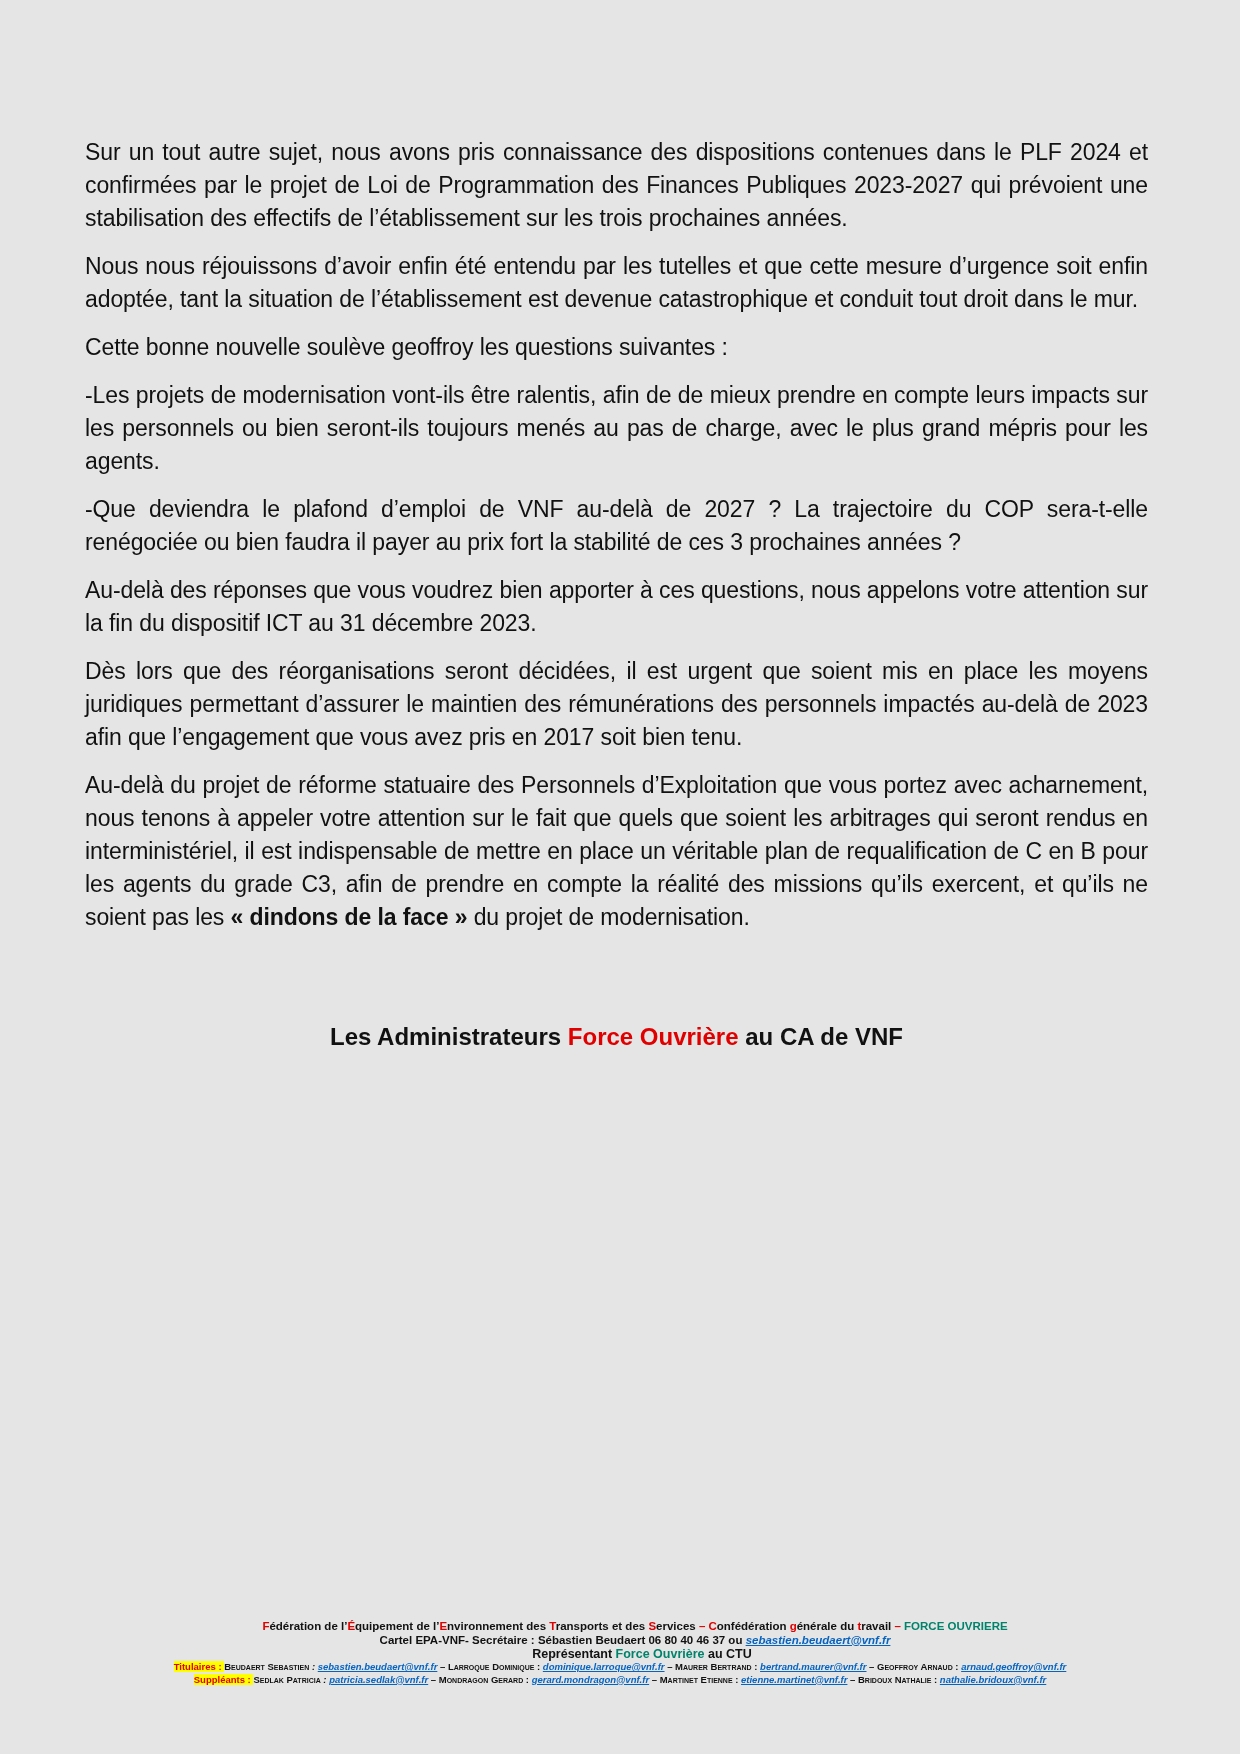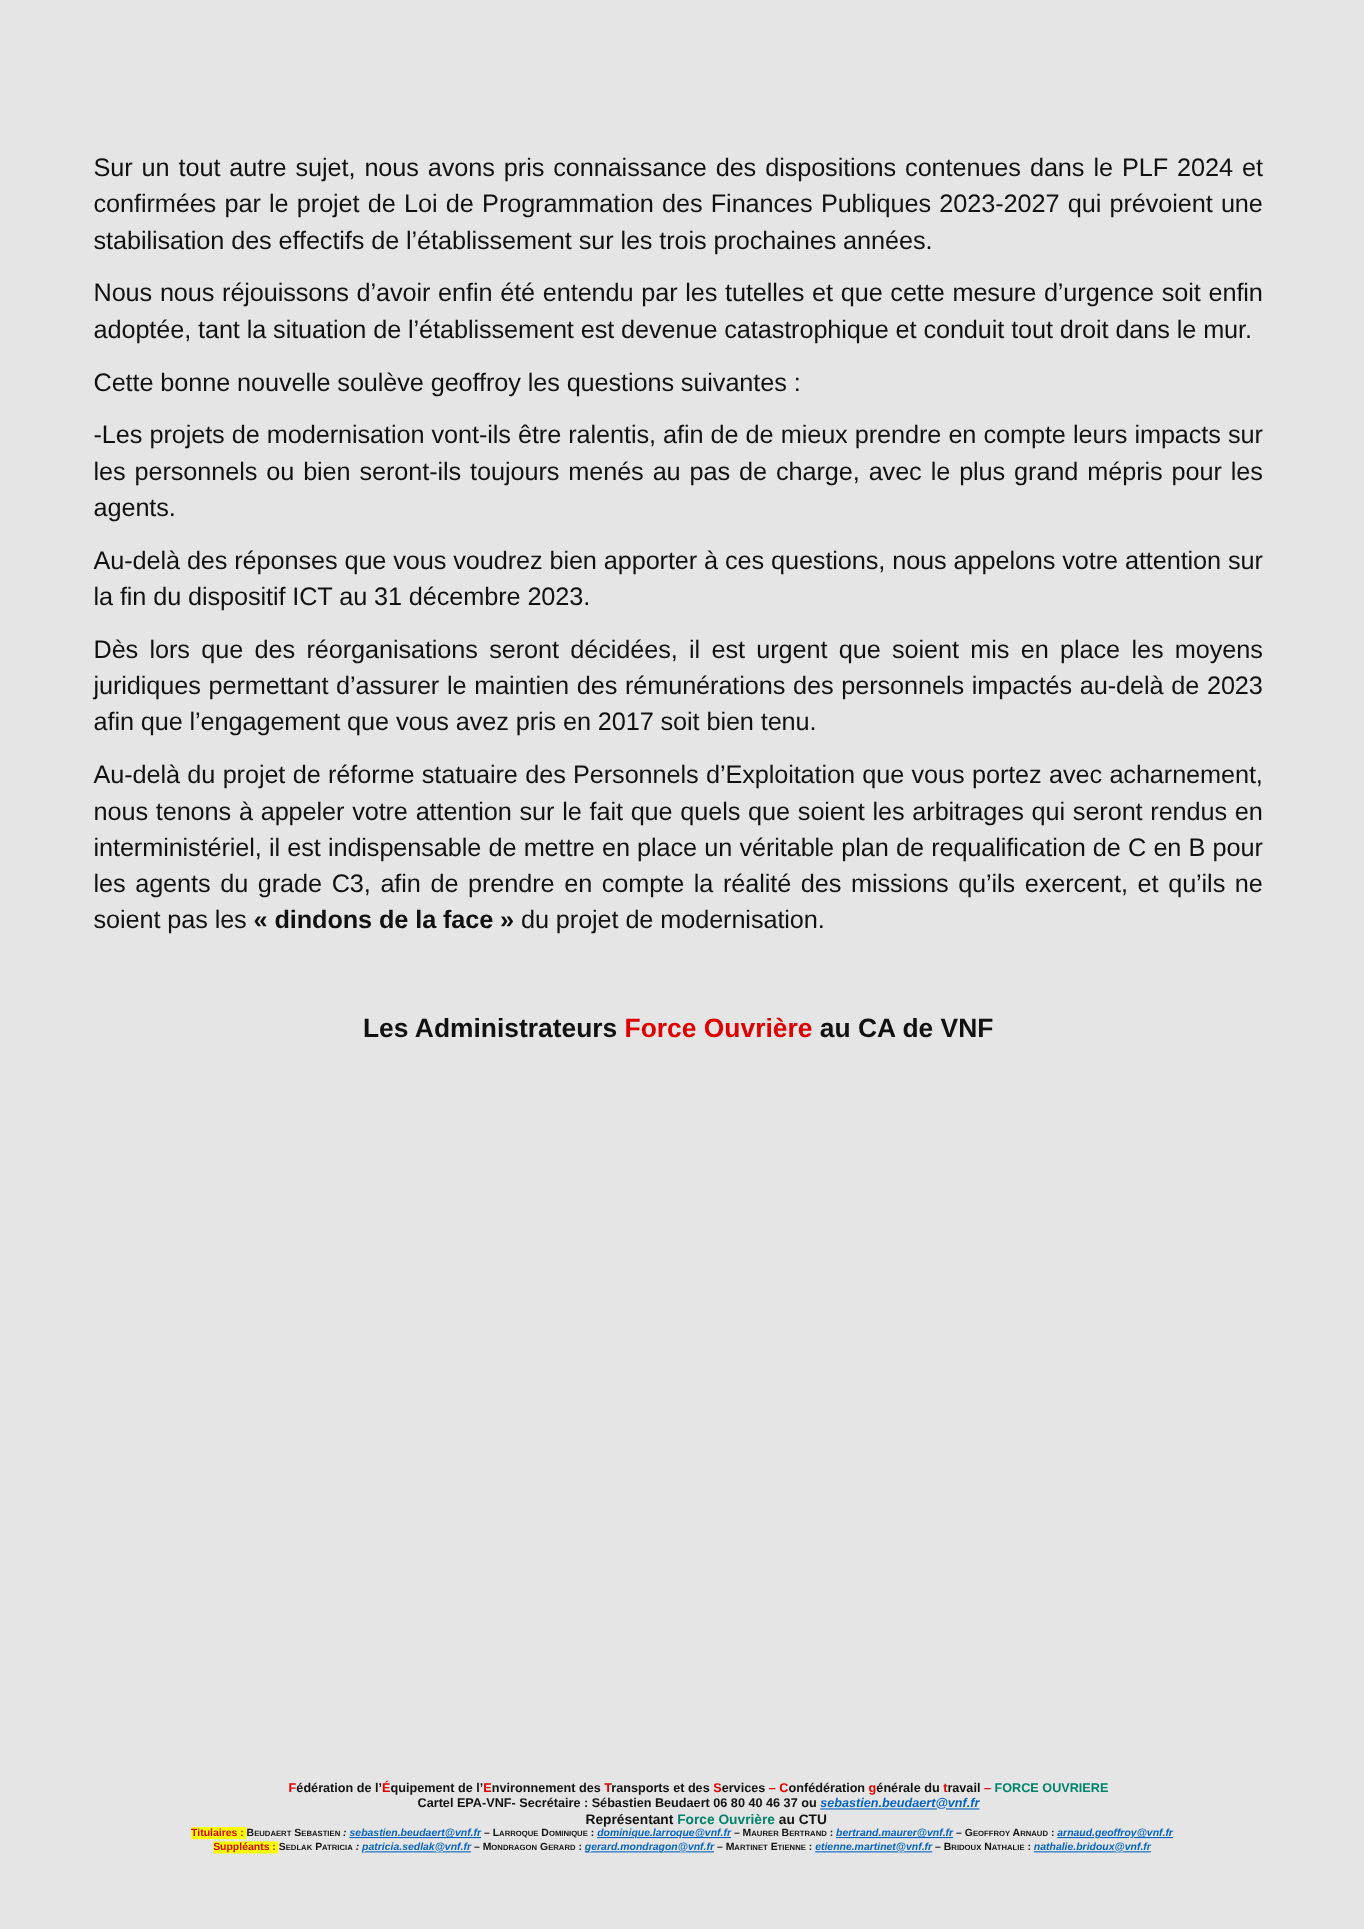--- a/index.html
+++ b/index.html
@@ -23,21 +23,21 @@
     top: 136px;
     width: 1063px;
     font-size: 23px;
     line-height: 33px;
     letter-spacing: -0.1px;
     text-align: justify;
     color: #111111;
   }
   .content p { margin: 0 0 15px 0; }
   .signature {
-    margin-top: 68px;
+    margin-top: 88px;
     text-align: center;
     font-size: 24px;
     font-weight: bold;
     letter-spacing: 0;
     line-height: 30px;
   }
   .footer {
     position: absolute;
     left: 0;
     top: 1620px;
@@ -64,20 +64,21 @@
 </head>
 <body>
 
 <div class="page">
 
   <div class="content">
     <p><span>Sur un tout autre sujet, nous avons pris connaissance des dispositions contenues dans le PLF 2024 et confirmées par le projet de Loi de Programmation des Finances Publiques 2023-2027 qui prévoient une stabilisation des effectifs de l’établissement sur les trois prochaines années.</span></p>
     <p><span>Nous nous réjouissons d’avoir enfin été entendu par les tutelles et que cette mesure d’urgence soit enfin adoptée, tant la situation de l’établissement est devenue catastrophique et conduit tout droit dans le mur.</span></p>
     <p><span>Cette bonne nouvelle soulève geoffroy les questions suivantes :</span></p>
     <p><span>-Les projets de modernisation vont-ils être ralentis, afin de de mieux prendre en compte leurs impacts sur les personnels ou bien seront-ils toujours menés au pas de charge, avec le plus grand mépris pour les agents.</span></p>
+    <p><span>-Que deviendra le plafond d’emploi de VNF au-delà de 2027 ? La trajectoire du COP sera-t-elle renégociée ou bien faudra il payer au prix fort la stabilité de ces 3 prochaines années ?</span></p>
     <p><span>Au-delà des réponses que vous voudrez bien apporter à ces questions, nous appelons votre attention sur la fin du dispositif ICT au 31 décembre 2023.</span></p>
     <p><span>Dès lors que des réorganisations seront décidées, il est urgent que soient mis en place les moyens juridiques permettant d’assurer le maintien des rémunérations des personnels impactés au-delà de 2023 afin que l’engagement que vous avez pris en 2017 soit bien tenu.</span></p>
     <p><span>Au-delà du projet de réforme statuaire des Personnels d’Exploitation que vous portez avec acharnement, nous tenons à appeler votre attention sur le fait que quels que soient les arbitrages qui seront rendus en interministériel, il est indispensable de mettre en place un véritable plan de requalification de C en B pour les agents du grade C3, afin de prendre en compte la réalité des missions qu’ils exercent, et qu’ils ne soient pas les </span><span style="font-weight: bold;">« dindons de la face »</span><span> du projet de modernisation.</span></p>
 
     <div class="signature"><span>Les Administrateurs </span><span style="color: rgb(224, 0, 0);">Force Ouvrière</span><span> au CA de VNF</span></div>
   </div>
 
   <div class="footer">
     <div class="f-line-lg"><span style="color: rgb(224, 0, 0);">F</span><span>édération de l’</span><span style="color: rgb(224, 0, 0);">É</span><span>quipement de l’</span><span style="color: rgb(224, 0, 0);">E</span><span>nvironnement des </span><span style="color: rgb(224, 0, 0);">T</span><span>ransports et des </span><span style="color: rgb(224, 0, 0);">S</span><span>ervices </span><span style="color: rgb(224, 0, 0);">– </span><span style="color: rgb(224, 0, 0);">C</span><span>onfédération </span><span style="color: rgb(224, 0, 0);">g</span><span>énérale du </span><span style="color: rgb(224, 0, 0);">t</span><span>ravail </span><span style="color: rgb(224, 0, 0);">– </span><span style="color: rgb(0, 130, 107);">FORCE OUVRIERE</span></div>
     <div class="f-line-lg"><span>Cartel EPA-VNF- Secrétaire : Sébastien Beudaert 06 80 40 46 37 ou </span><span style="color: rgb(5, 99, 193); font-style: italic; text-decoration: underline;">sebastien.beudaert@vnf.fr</span></div>

